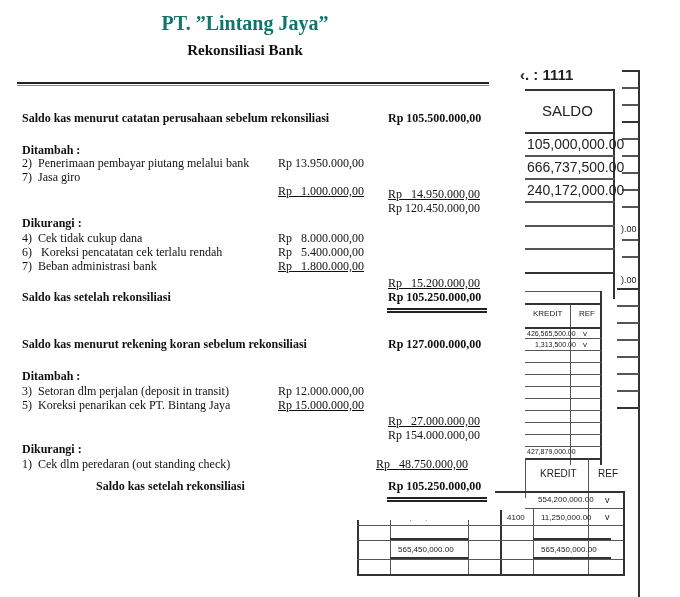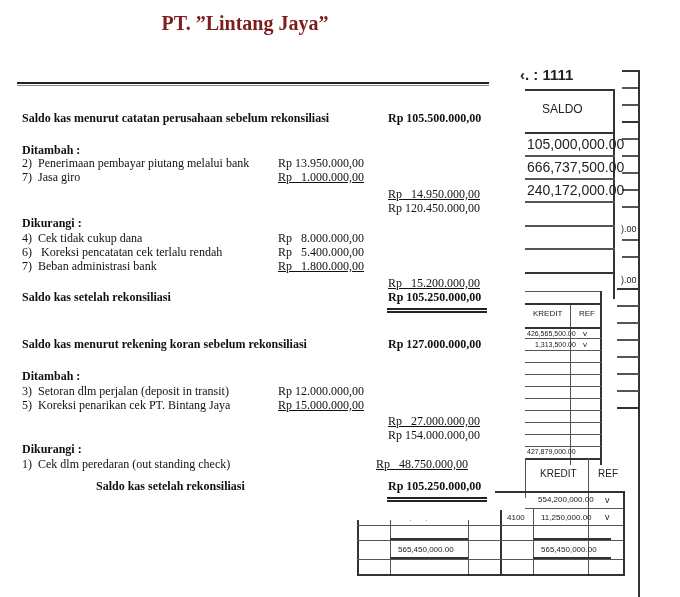--- a/index.html
+++ b/index.html
@@ -1,18 +1,18 @@
 <!DOCTYPE html>
 <html><head>
   <meta charset="utf-8">
   <style>
     html, body { margin:0; padding:0; }
     body { width:680px; height:597px; position:relative; overflow:hidden; background:#ffffff; font-family:"Liberation Serif", serif; color:#111; }
     .abs { position:absolute; }
-    .title { left:0; width:490px; top:12px; text-align:center; font-size:20px; font-weight:bold; color:#7f1d1d; }
+    .title { left:0; width:490px; top:12px; text-align:center; font-size:20px; font-weight:bold; color:#0f766e; }
     .subtitle { left:0; width:490px; top:42px; text-align:center; font-size:15px; font-weight:bold; }
     .date { left:0; width:490px; top:66px; text-align:center; font-size:12.5px; }
     .hr-top { left:17px; top:82px; width:472px; height:0; border-top:2px solid #222; border-bottom:1px solid #888; padding-top:1px; }
     .row { font-size:12px; white-space:pre; line-height:14px; }
     .b { font-weight:bold; }
     .u { text-decoration:underline; }
     .dbl { height:0; border-top:2px solid #222; border-bottom:2px solid #222; padding-top:1px; }
     .ln { background:#333; position:absolute; }
     .lg { background:#555; position:absolute; }
     .cell { position:absolute; font-family:"Liberation Sans", sans-serif; color:#222; white-space:nowrap; }
@@ -44,21 +44,21 @@
     <div class="lg" style="left:262px;top:301px;width:22px;height:2px;"></div>
     <div class="lg" style="left:262px;top:318px;width:22px;height:2px;"></div>
     <div class="lg" style="left:262px;top:335px;width:22px;height:2px;"></div>
     <div class="ln" style="left:262px;top:352px;width:22px;height:2px;"></div>
   </div>
 
   <div>
     <div class="cell" style="left:165px;top:11px;font-size:15px;font-weight:bold;">‹. : 1111</div>
     <div class="ln" style="left:170px;top:34px;width:90px;height:2px;"></div>
     <div class="ln" style="left:258px;top:34px;width:2px;height:210px;"></div>
-    <div class="cell" style="left:187px;top:47px;font-size:12px;">SALDO</div>
+    <div class="cell" style="left:187px;top:47px;font-size:15px;">SALDO</div>
     <div class="ln" style="left:170px;top:77px;width:90px;height:2px;"></div>
     <div class="cell" style="left:172px;top:81px;font-size:14px;">105,000,000.00</div>
     <div class="lg" style="left:170px;top:100px;width:90px;height:2px;"></div>
     <div class="cell" style="left:172px;top:104px;font-size:14px;">666,737,500.00</div>
     <div class="lg" style="left:170px;top:123px;width:90px;height:2px;"></div>
     <div class="cell" style="left:172px;top:127px;font-size:14px;">240,172,000.00</div>
     <div class="lg" style="left:170px;top:146px;width:90px;height:2px;"></div>
     <div class="lg" style="left:170px;top:170px;width:90px;height:2px;"></div>
     <div class="lg" style="left:170px;top:193px;width:90px;height:2px;"></div>
     <div class="ln" style="left:170px;top:217px;width:90px;height:2px;"></div>
@@ -123,31 +123,32 @@
     <div class="cell" style="left:186px;top:490px;font-size:8px;">565,450,000.00</div>
     <div class="ln" style="left:35px;top:502px;width:78px;height:2px;"></div>
     <div class="ln" style="left:178px;top:502px;width:78px;height:2px;"></div>
     <div class="lg" style="left:2px;top:504px;width:266px;height:1px;"></div>
   </div>
 </div>
 
 <div class="abs" style="left:0;top:0;width:495px;height:520px;background:#ffffff;">
 
   <div class="abs title">PT. ”Lintang Jaya”</div>
+  <div class="abs subtitle">Rekonsiliasi Bank</div>
   <div class="abs hr-top"></div>
 
   <div>
     <div class="abs row b" style="left:22px;top:111px;">Saldo kas menurut catatan perusahaan sebelum rekonsiliasi</div>
     <div class="abs row b" style="left:388px;top:111px;">Rp 105.500.000,00</div>
 
     <div class="abs row b" style="left:22px;top:143px;">Ditambah :</div>
     <div class="abs row" style="left:22px;top:156px;">2)  Penerimaan pembayar piutang melalui bank</div>
     <div class="abs row" style="left:278px;top:156px;">Rp 13.950.000,00</div>
     <div class="abs row" style="left:22px;top:170px;">7)  Jasa giro</div>
-    <div class="abs row u" style="left:278px;top:170px;text-decoration:underline;">Rp   1.000.000,00</div>
+    <div class="abs row u" style="left:278px;top:184px;text-decoration:underline;">Rp   1.000.000,00</div>
     <div class="abs row u" style="left:388px;top:187px;">Rp   14.950.000,00</div>
     <div class="abs row" style="left:388px;top:201px;">Rp 120.450.000,00</div>
 
     <div class="abs row b" style="left:22px;top:216px;">Dikurangi :</div>
     <div class="abs row" style="left:22px;top:231px;">4)  Cek tidak cukup dana</div>
     <div class="abs row" style="left:278px;top:231px;">Rp   8.000.000,00</div>
     <div class="abs row" style="left:22px;top:245px;">6)   Koreksi pencatatan cek terlalu rendah</div>
     <div class="abs row" style="left:278px;top:245px;">Rp   5.400.000,00</div>
     <div class="abs row" style="left:22px;top:259px;">7)  Beban administrasi bank</div>
     <div class="abs row u" style="left:278px;top:259px;">Rp   1.800.000,00</div>

